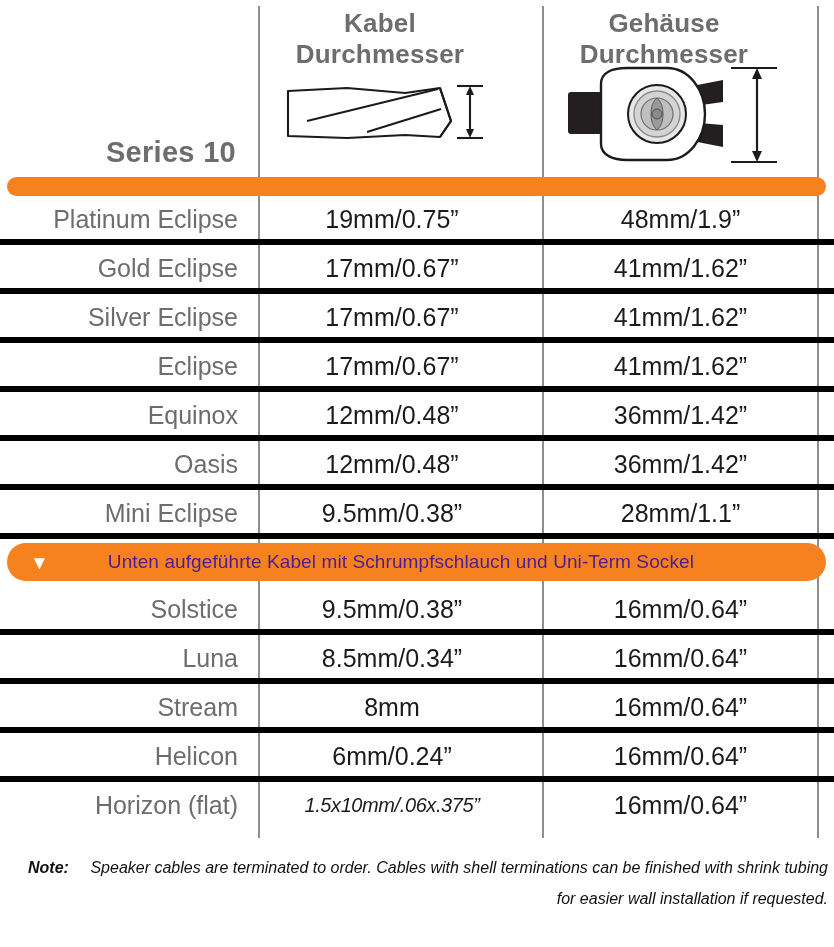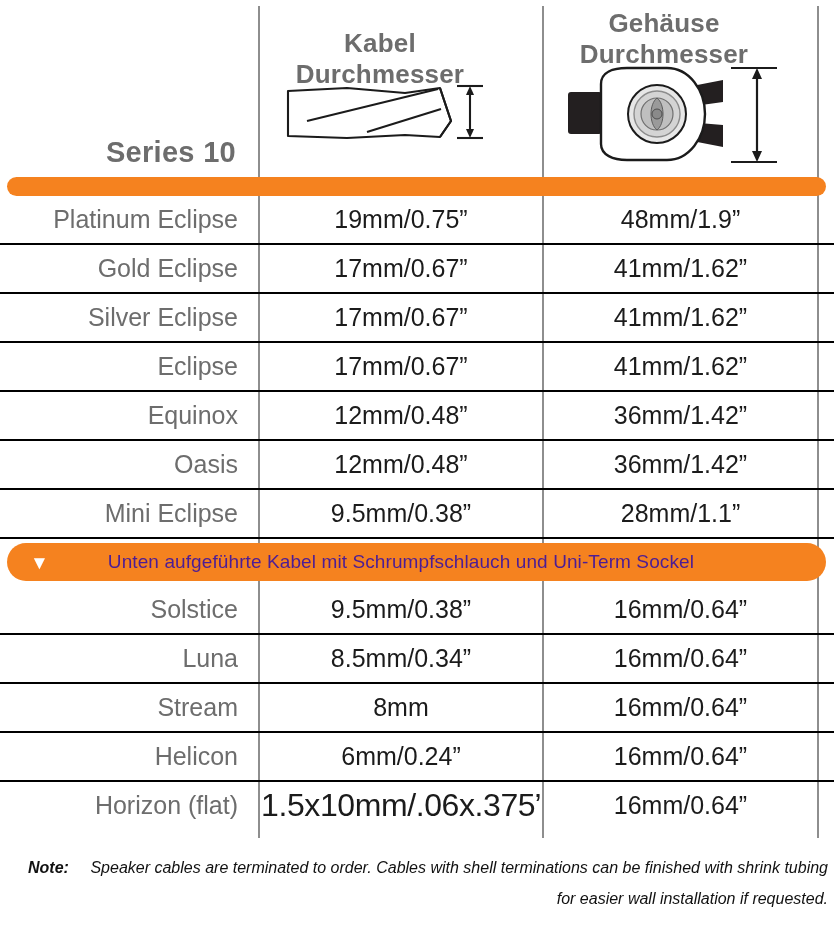--- a/index.html
+++ b/index.html
@@ -43,21 +43,21 @@
   }
   .col-head {
     position: absolute;
     text-align: center;
     color: #6d6d6d;
     font-weight: bold;
     font-size: 26px;
     line-height: 31px;
     letter-spacing: 0.2px;
   }
-  .col-head.cable { left: 260px; top: 8px; width: 240px; margin-top: 20px; }
+  .col-head.cable { left: 260px; top: 8px; width: 240px; }
   .col-head.shell { left: 544px; top: 8px; width: 240px; }
 
   .series-label {
     position: absolute;
     left: 0; top: 136px;
     width: 236px;
     text-align: right;
     color: #6d6d6d;
     font-weight: bold;
     font-size: 29px;
@@ -85,53 +85,53 @@
   
   .tbl {
     position: absolute;
     left: 0;
     top: 196px;
     width: 834px;
   }
   .row {
     position: relative;
     height: 49px;
-    border-bottom: 2px solid #000000;
+    border-bottom: 6px solid #000000;
     box-sizing: border-box;
   }
   .row:last-child { border-bottom: none; }
 
   .cell {
     position: absolute;
     top: 0;
     height: 47px;
     line-height: 47px;
     font-size: 25px;
     white-space: nowrap;
     overflow: hidden;
   }
   .cell.name {
     left: 0;
     width: 238px;
     text-align: right;
     color: #6d6d6d;
   }
   .cell.cable {
-    left: 261px;
+    left: 252px;
     width: 280px;
     text-align: center;
     color: #1b1b1b;
   }
   .cell.shell {
     left: 544px;
     width: 273px;
     text-align: center;
     color: #1b1b1b;
   }
-  .cell.cable.tight { font-size: 32px; letter-spacing: -0.4px; }
+  .cell.cable.tight { font-size: 20px; letter-spacing: -0.4px; font-style: italic; }
 
   
   .section-row {
     position: relative;
     height: 47px;
     border-bottom: none;
   }
   .section-pill {
     position: absolute;
     left: 7px;

